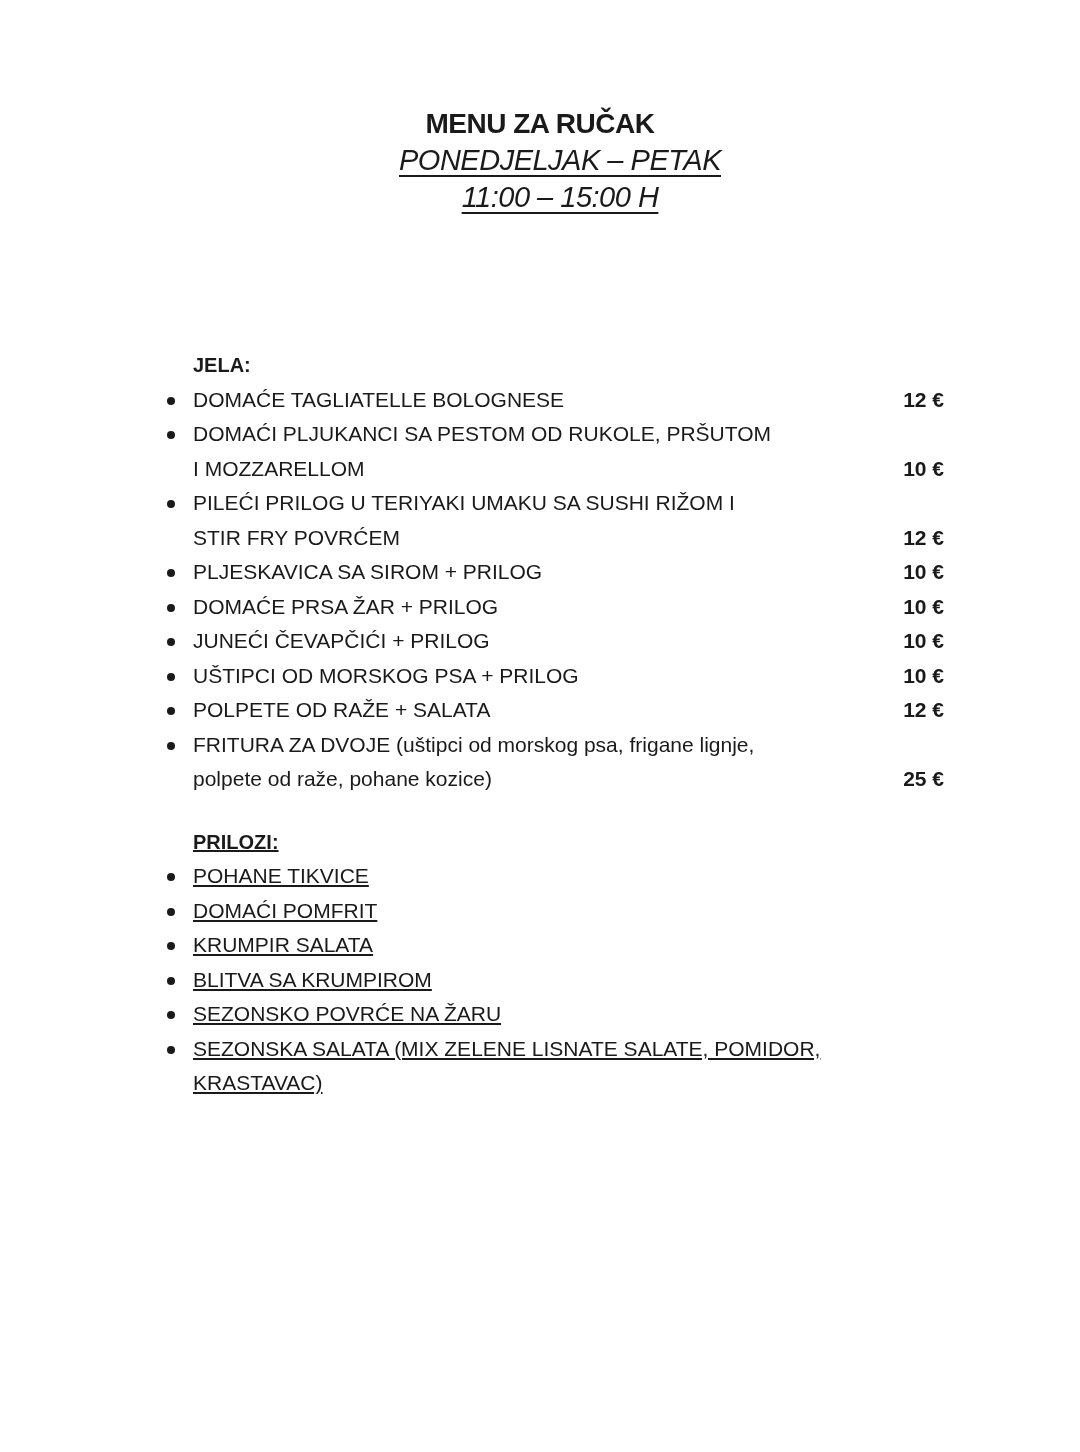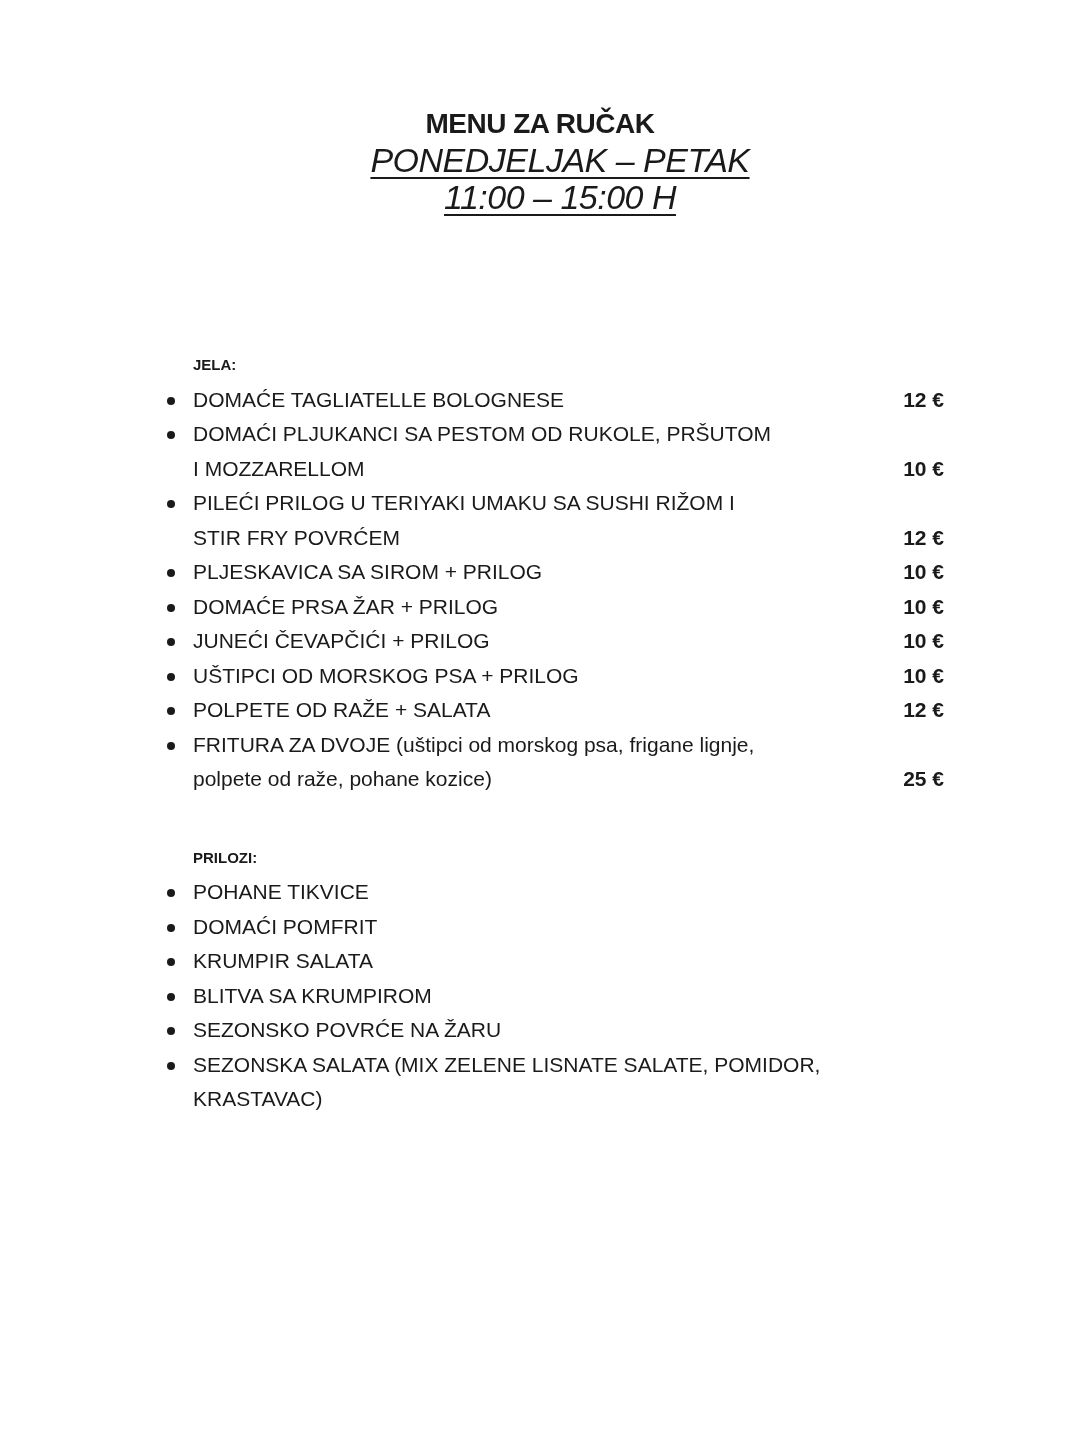--- a/index.html
+++ b/index.html
@@ -19,38 +19,38 @@
     width: 100%;
     text-align: center;
   }
   .title {
     font-size: 28px;
     font-weight: bold;
     line-height: 37px;
     letter-spacing: -0.5px;
   }
   .subtitle, .hours {
-    font-size: 34px;
+    font-size: 29px;
     font-style: italic;
     line-height: 37px;
     letter-spacing: -0.5px;
     text-decoration: underline;
     text-underline-offset: 5px;
     text-decoration-thickness: 2px;
     padding-left: 40px;
   }
   .sections {
     position: absolute;
     top: 348px;
     left: 165px;
     width: 779px;
   }
-  .section + .section { margin-top: 44px; }
+  .section + .section { margin-top: 28px; text-decoration: underline; }
   .section-heading {
-    font-size: 15px;
+    font-size: 20px;
     font-weight: bold;
     line-height: 34.5px;
     padding-left: 28px;
   }
   .menu-item {
     position: relative;
     padding-left: 28px;
     font-size: 21px;
     line-height: 34.5px;
   }

